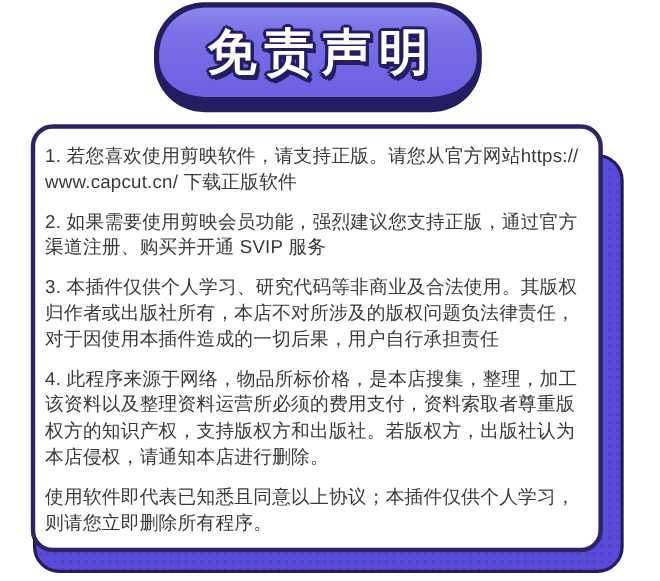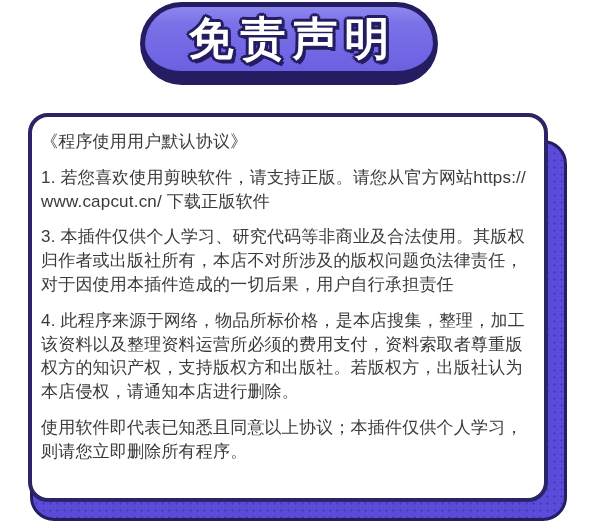--- a/index.html
+++ b/index.html
@@ -9,21 +9,21 @@
     font-family: "Liberation Sans", sans-serif;
     overflow: hidden;
     position: relative;
   }
   .stage { position: relative; width: 600px; height: 528px; }
 
   
   .banner {
     position: absolute;
     left: 140px; top: 2px;
-    width: 298px; height: 83px;
+    width: 298px; height: 100px;
     background: linear-gradient(180deg, #8d87ef 0%, #7a70e7 28%, #6c60e2 100%);
     border: 5px solid #241d62;
     border-bottom-width: 14px;
     border-radius: 46px;
     display: flex; align-items: center; justify-content: center;
   }
   .banner-title {
     color: #ffffff;
     font-size: 45px;
     font-weight: bold;
@@ -71,22 +71,22 @@
   .card p:last-child { margin-bottom: 0; }
 </style>
 </head>
 <body>
 
 <div class="stage">
 
   <div class="shadow-card"></div>
 
   <div class="card">
-    <p>《程序使用用户默认协议》</p>
     <p>1. 若您喜欢使用剪映软件，请支持正版。请您从官方网站https://www.capcut.cn/ 下载正版软件</p>
+    <p>2. 如果需要使用剪映会员功能，强烈建议您支持正版，通过官方渠道注册、购买并开通 SVIP 服务</p>
     <p>3. 本插件仅供个人学习、研究代码等非商业及合法使用。其版权归作者或出版社所有，本店不对所涉及的版权问题负法律责任，对于因使用本插件造成的一切后果，用户自行承担责任</p>
     <p>4. 此程序来源于网络，物品所标价格，是本店搜集，整理，加工该资料以及整理资料运营所必须的费用支付，资料索取者尊重版权方的知识产权，支持版权方和出版社。若版权方，出版社认为本店侵权，请通知本店进行删除。</p>
     <p>使用软件即代表已知悉且同意以上协议；本插件仅供个人学习，则请您立即删除所有程序。</p>
   </div>
 
   <div class="banner">
     <span class="banner-title">免责声明</span>
   </div>
 
 </div>

